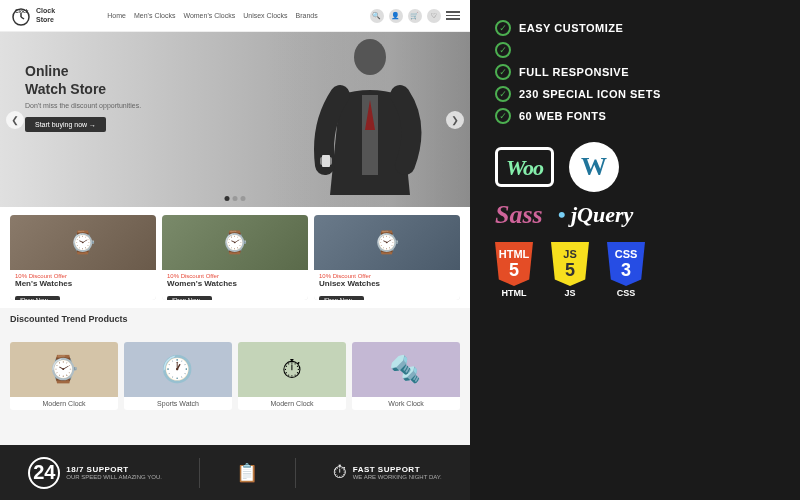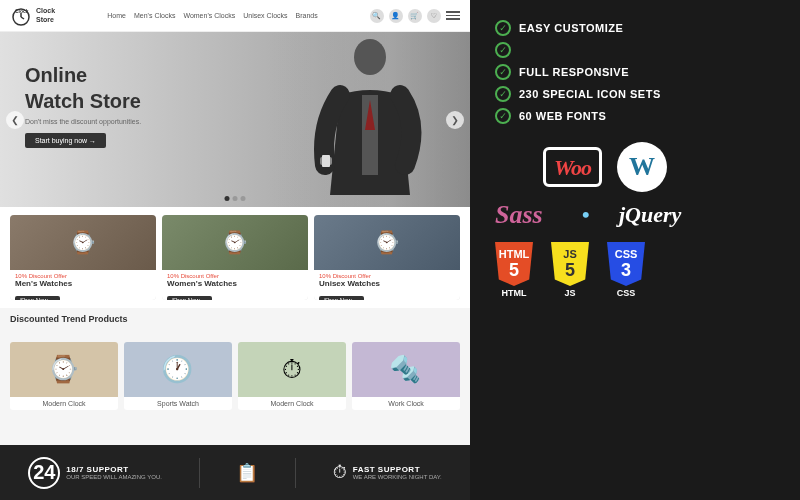--- a/index.html
+++ b/index.html
@@ -71,21 +71,21 @@
     }
     .hero-bg {
       position: absolute; inset: 0;
       background: linear-gradient(to right, #e0e0e0 0%, #c0c0c0 40%, #909090 100%);
     }
     .hero-text {
       position: absolute;
       left: 25px; top: 30px;
     }
     .hero-text h1 {
-      font-size: 20px; font-weight: bold; color: #333; line-height: 1.3;
+      font-size: 14px; font-weight: bold; color: #333; line-height: 1.3;
     }
     .hero-text p {
       font-size: 7px; color: #666; margin-top: 4px;
     }
     .hero-btn {
       display: inline-block;
       margin-top: 8px;
       background: #333;
       color: #fff;
       font-size: 7px;
@@ -256,28 +256,27 @@
       gap: 8px;
     }
     .tech-row {
       display: flex;
       align-items: center;
       gap: 15px;
     }
     .woo-logo {
       font-size: 26px;
       font-weight: 900;
-      color: #ef4444;
+      color: #86efac;
       font-style: italic;
       font-family: Georgia, serif;
       border: 3px solid #fff;
       border-radius: 6px;
       padding: 2px 8px;
       letter-spacing: -1px;
-      margin-left: 48px;
     }
     .wp-logo {
       width: 50px; height: 50px;
       background: #fff;
       border-radius: 50%;
       display: flex; align-items: center; justify-content: center;
       font-size: 28px; font-weight: 900; color: #21759b;
       font-family: Georgia, serif;
     }
     .sass-logo {
@@ -287,21 +286,21 @@
       font-family: Georgia, serif;
       font-weight: 900;
     }
     .jquery-logo {
       font-size: 20px;
       color: #78CFF5;
       font-style: italic;
       font-family: Georgia, serif;
       font-weight: 900;
     }
-    .jquery-logo span { color: #fff; margin-left: 24px; }
+    .jquery-logo span { color: #fff; }
 
     .html5-badge, .js-badge, .css3-badge {
       display: flex;
       flex-direction: column;
       align-items: center;
     }
     .badge-shape {
       width: 38px; height: 44px;
       display: flex; flex-direction: column; align-items: center; justify-content: center;
       clip-path: polygon(0 0, 100% 0, 90% 85%, 50% 100%, 10% 85%);

